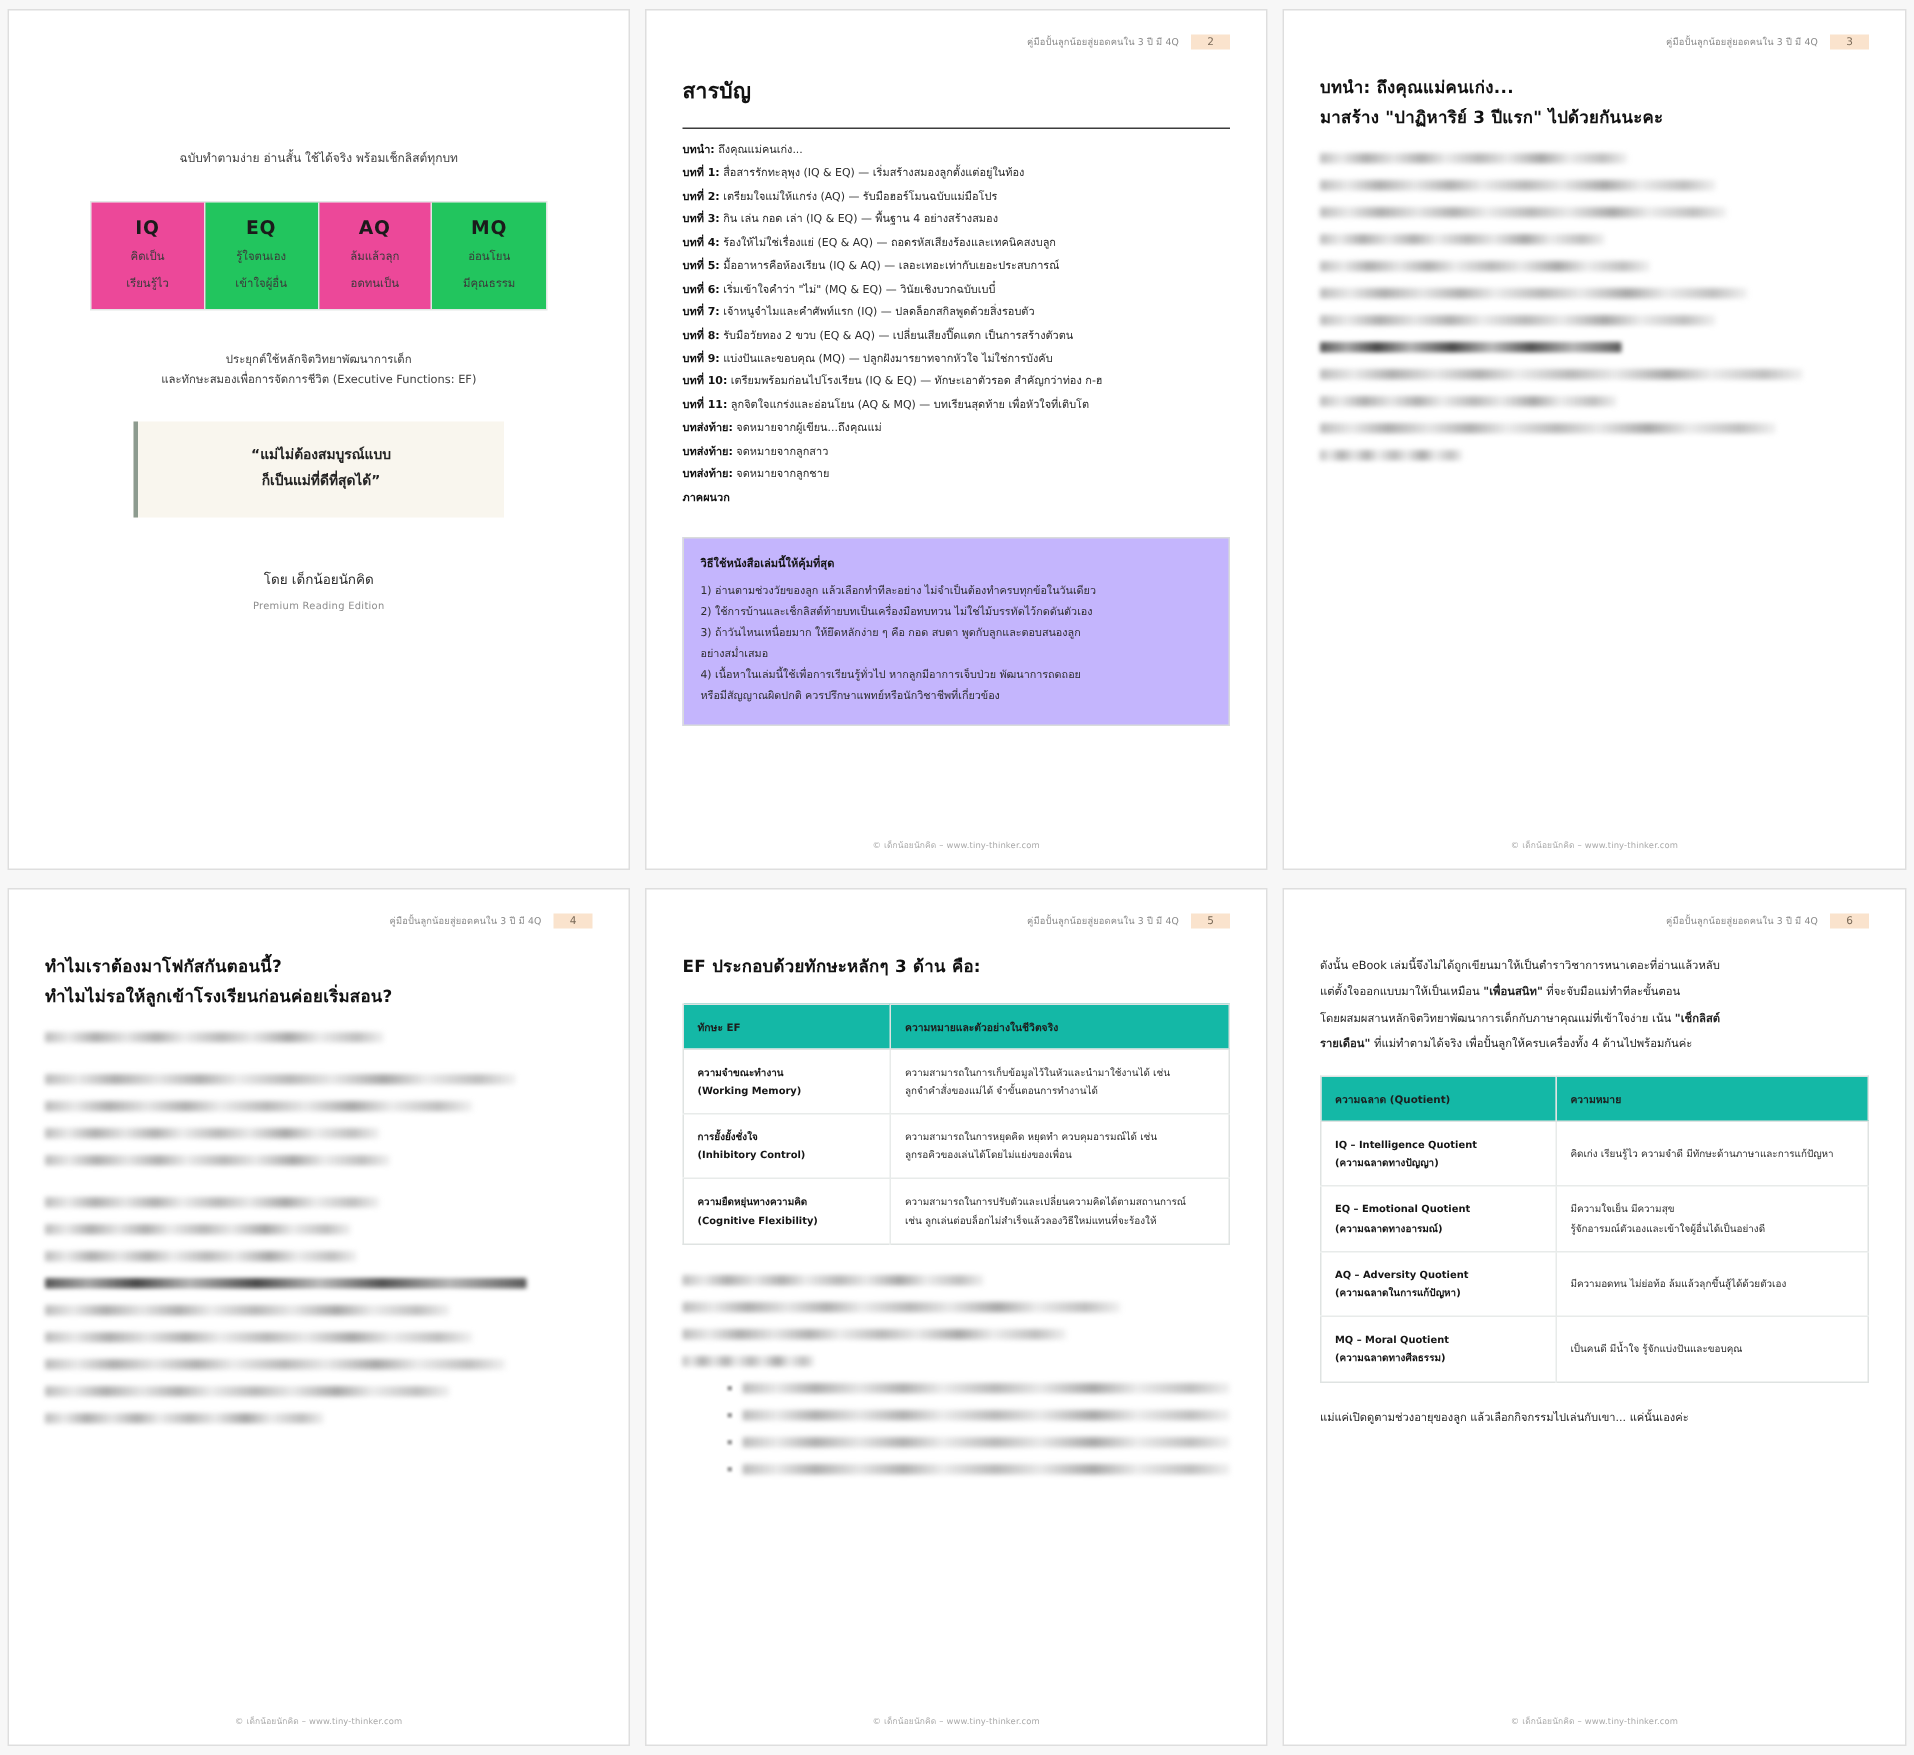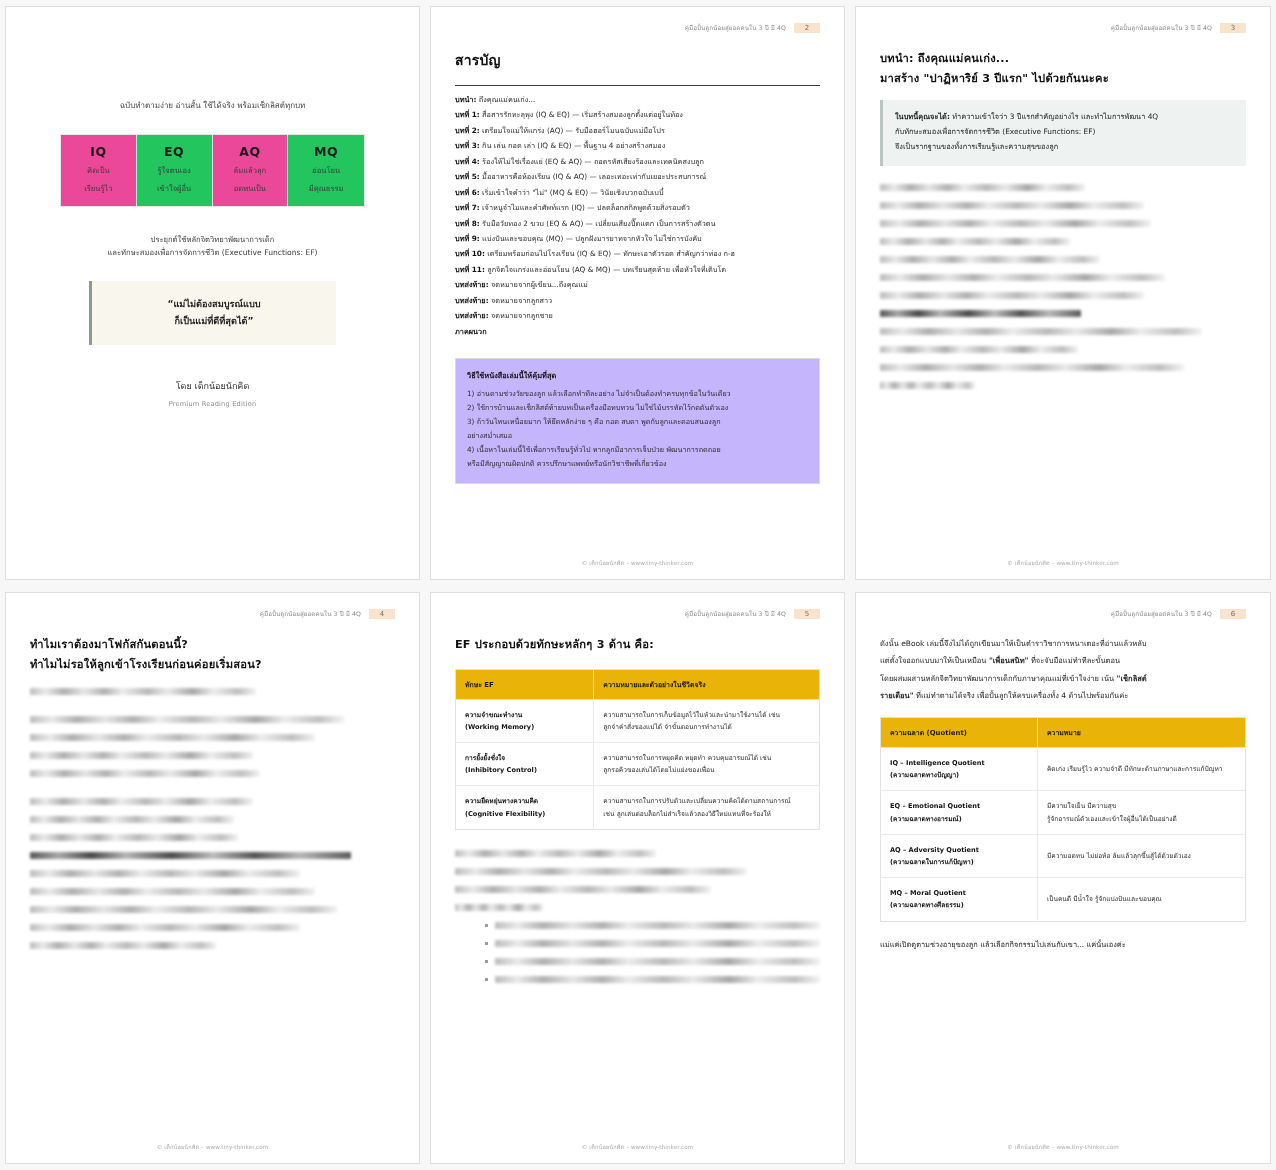--- a/index.html
+++ b/index.html
@@ -194,21 +194,21 @@
   .blur-bullets .blur-line { margin-bottom: 0; flex: 1 1 auto; }
 
   
   table.doc-table {
     width: 100%;
     border-collapse: collapse;
     border: 1px solid #dfe3e2;
     table-layout: fixed;
   }
   table.doc-table thead th {
-    background: #eab308;
+    background: #14b8a6;
     text-align: left;
     font-size: 6.9px;
     font-weight: bold;
     color: #1d1d1d;
     padding: 9px 9px;
     border-bottom: 1px solid #dfe3e2;
     border-right: 1px solid #dfe3e2;
   }
   table.doc-table thead th:last-child { border-right: none; }
   table.doc-table td {
@@ -324,25 +324,20 @@
       <div class="runhead">
         <span class="rh-text">คู่มือปั้นลูกน้อยสู่ยอดคนใน 3 ปี มี 4Q</span>
         <span class="rh-num">3</span>
       </div>
 
       <h2 class="page-h sm">
         <span>บทนำ: ถึงคุณแม่คนเก่ง...</span><br>
         <span>มาสร้าง "ปาฏิหาริย์ 3 ปีแรก" ไปด้วยกันนะคะ</span>
       </h2>
 
-      <div class="callout">
-        <div class="co-line"><b>ในบทนี้คุณจะได้:</b><span> ทำความเข้าใจว่า 3 ปีแรกสำคัญอย่างไร และทำไมการพัฒนา 4Q</span></div>
-        <div class="co-line">กับทักษะสมองเพื่อการจัดการชีวิต (Executive Functions: EF)</div>
-        <div class="co-line">จึงเป็นรากฐานของทั้งการเรียนรู้และความสุขของลูก</div>
-      </div>
 
       <div class="blurblock">
         <div class="blur-line" style="width:56%"></div>
         <div class="blur-line" style="width:72%"></div>
         <div class="blur-line" style="width:74%"></div>
         <div class="blur-line" style="width:52%"></div>
         <div class="blur-line" style="width:60%"></div>
         <div class="blur-line" style="width:78%"></div>
         <div class="blur-line" style="width:72%"></div>
         <div class="blur-line dark" style="width:55%"></div>

